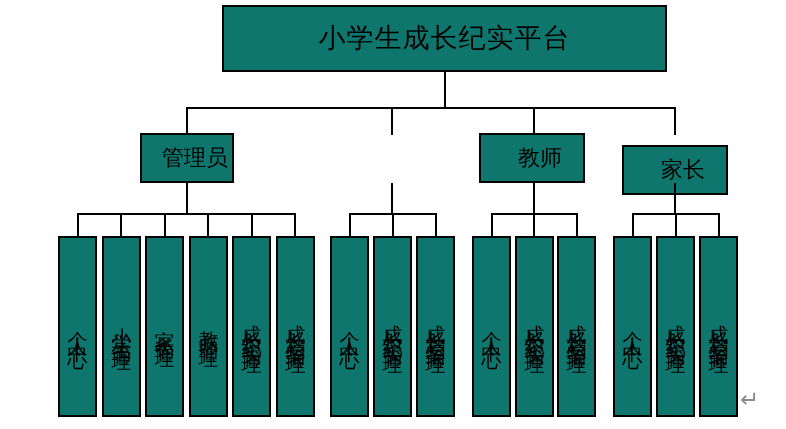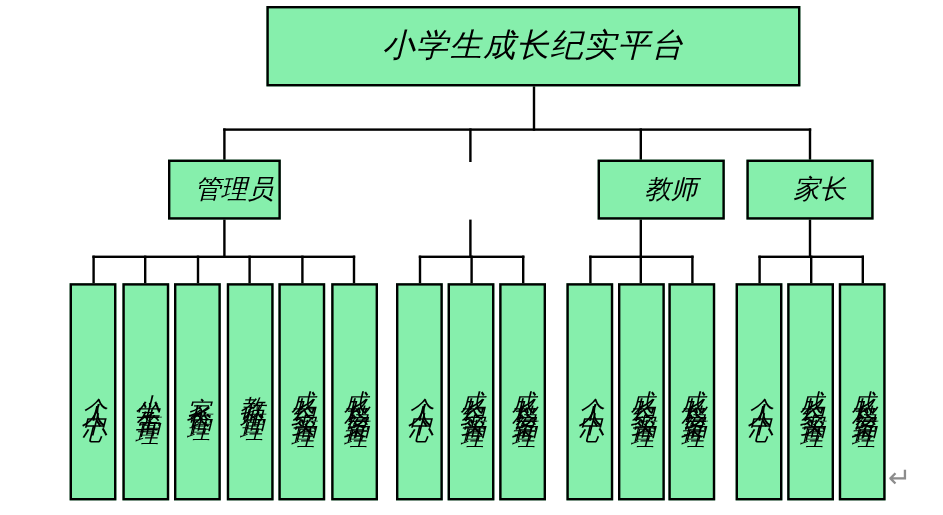--- a/index.html
+++ b/index.html
@@ -12,28 +12,27 @@
     width: 786px;
     height: 429px;
     background: #ffffff;
     overflow: hidden;
     font-family: "Liberation Serif", "DejaVu Serif", serif;
   }
   .node {
     position: absolute;
     box-sizing: border-box;
     border: 2px solid #000000;
-    background: #86efac;
+    background: #0f766e;
     display: flex;
     align-items: center;
     justify-content: center;
     color: #000000;
     text-align: center;
     line-height: 1.15;
-    font-style: italic;
   }
   .root-node {
     font-size: 27px;
     letter-spacing: 1px;
   }
   .branch-node {
     font-size: 22px;
     padding-left: 16px;
   }
   .leaf-node {
@@ -83,31 +82,31 @@
     <div class="line" style="left: 391px; top: 107px; width: 2px; height: 28px; background: rgb(0, 0, 0);"></div>
     <div class="line" style="left: 391px; top: 183px; width: 2px; height: 32px; background: rgb(0, 0, 0);"></div>
     <div class="line" style="left: 349px; top: 213px; width: 88px; height: 2px; background: rgb(0, 0, 0);"></div>
     <div class="line" style="left: 349px; top: 213px; width: 2px; height: 25px; background: rgb(0, 0, 0);"></div>
     <div class="node leaf-node" style="left: 330px; top: 236px; width: 39px; height: 181px;">个人中心</div>
     <div class="line" style="left: 392px; top: 213px; width: 2px; height: 25px; background: rgb(0, 0, 0);"></div>
     <div class="node leaf-node" style="left: 373px; top: 236px; width: 39px; height: 181px;">成长纪实管理</div>
     <div class="line" style="left: 435px; top: 213px; width: 2px; height: 25px; background: rgb(0, 0, 0);"></div>
     <div class="node leaf-node" style="left: 416px; top: 236px; width: 39px; height: 181px;">成长档案管理</div>
     <div class="line" style="left: 533px; top: 107px; width: 2px; height: 28px; background: rgb(0, 0, 0);"></div>
-    <div class="node branch-node" style="left: 498px; top: 133px; width: 106px; height: 50px;">教师</div>
+    <div class="node branch-node" style="left: 479px; top: 133px; width: 106px; height: 50px;">教师</div>
     <div class="line" style="left: 533px; top: 183px; width: 2px; height: 32px; background: rgb(0, 0, 0);"></div>
     <div class="line" style="left: 491px; top: 213px; width: 87px; height: 2px; background: rgb(0, 0, 0);"></div>
     <div class="line" style="left: 491px; top: 213px; width: 2px; height: 25px; background: rgb(0, 0, 0);"></div>
     <div class="node leaf-node" style="left: 472px; top: 236px; width: 39px; height: 181px;">个人中心</div>
     <div class="line" style="left: 533px; top: 213px; width: 2px; height: 25px; background: rgb(0, 0, 0);"></div>
     <div class="node leaf-node" style="left: 515px; top: 236px; width: 39px; height: 181px;">成长纪实管理</div>
     <div class="line" style="left: 576px; top: 213px; width: 2px; height: 25px; background: rgb(0, 0, 0);"></div>
     <div class="node leaf-node" style="left: 557px; top: 236px; width: 39px; height: 181px;">成长档案管理</div>
     <div class="line" style="left: 674px; top: 107px; width: 2px; height: 28px; background: rgb(0, 0, 0);"></div>
-    <div class="node branch-node" style="left: 622px; top: 133px; width: 106px; height: 50px;">家长</div>
+    <div class="node branch-node" style="left: 622px; top: 145px; width: 106px; height: 50px;">家长</div>
     <div class="line" style="left: 674px; top: 183px; width: 2px; height: 32px; background: rgb(0, 0, 0);"></div>
     <div class="line" style="left: 632px; top: 213px; width: 88px; height: 2px; background: rgb(0, 0, 0);"></div>
     <div class="line" style="left: 632px; top: 213px; width: 2px; height: 25px; background: rgb(0, 0, 0);"></div>
     <div class="node leaf-node" style="left: 613px; top: 236px; width: 39px; height: 181px;">个人中心</div>
     <div class="line" style="left: 675px; top: 213px; width: 2px; height: 25px; background: rgb(0, 0, 0);"></div>
     <div class="node leaf-node" style="left: 656px; top: 236px; width: 39px; height: 181px;">成长纪实管理</div>
     <div class="line" style="left: 718px; top: 213px; width: 2px; height: 25px; background: rgb(0, 0, 0);"></div>
     <div class="node leaf-node" style="left: 699px; top: 236px; width: 39px; height: 181px;">成长档案管理</div>
   </div>
 

